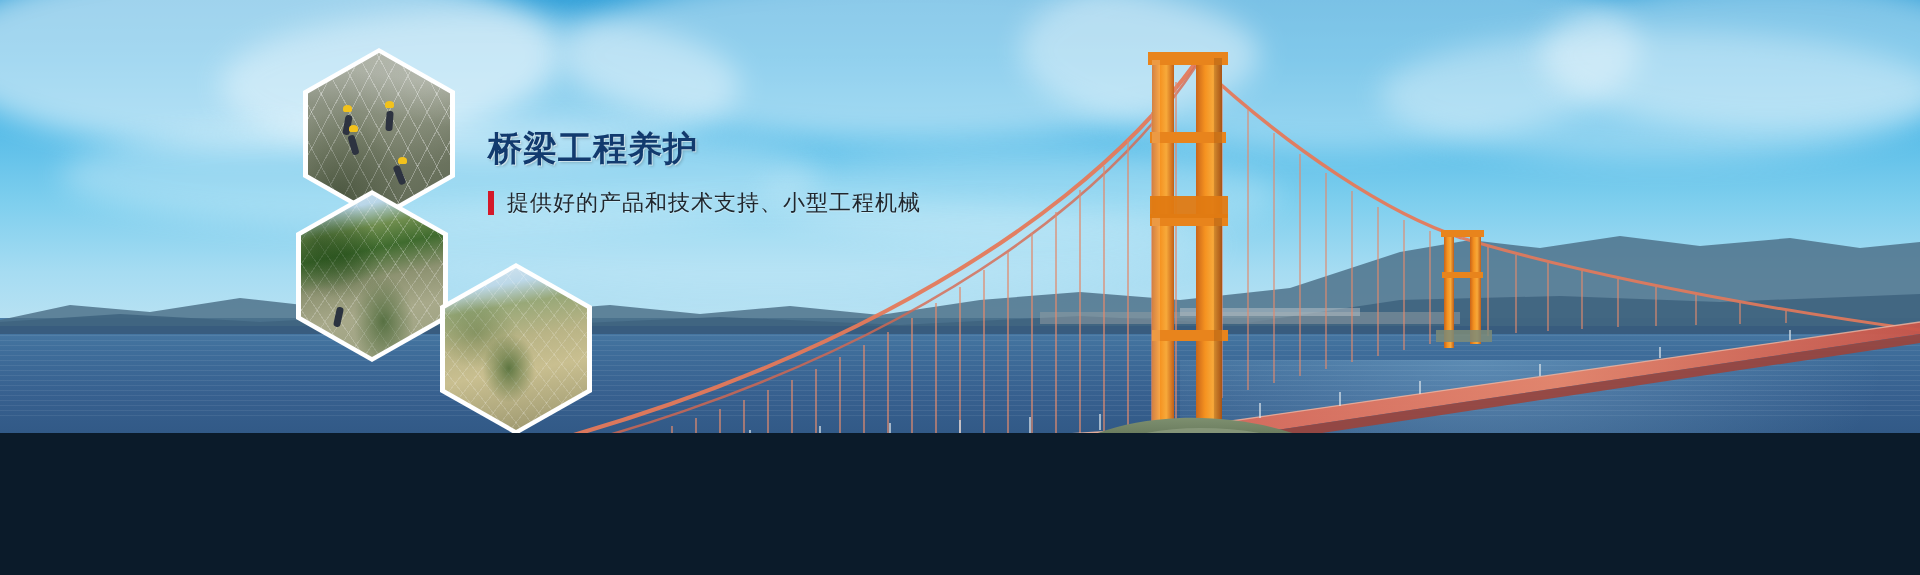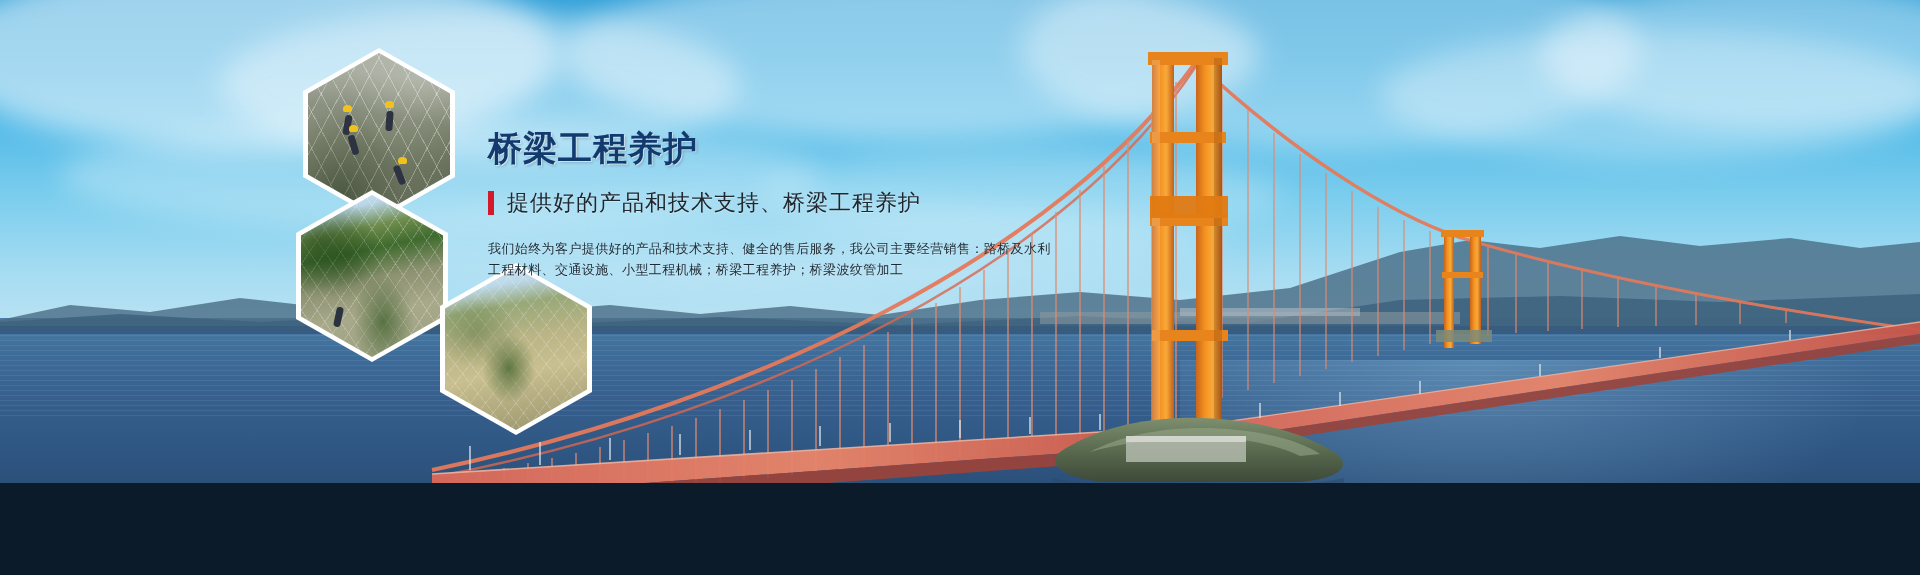--- a/index.html
+++ b/index.html
@@ -1,20 +1,20 @@
 <!DOCTYPE html>
 <html><head>
 <meta charset="utf-8">
 <style>
   * { margin:0; padding:0; box-sizing:border-box; }
   html,body { width:1920px; height:575px; overflow:hidden; background:#0b1b2a; }
   body { font-family:"Liberation Sans","DejaVu Sans",sans-serif; }
 
   .banner{
-    position:relative; width:1920px; height:483px; overflow:hidden;
+    position:relative; width:1920px; height:433px; overflow:hidden;
   }
 
   
   .sky{
     position:absolute; left:0; top:0; width:1920px; height:340px;
     background:
       linear-gradient(180deg,#2f9fd8 0%, #3aabe0 18%, #57bce8 38%, #7fcfee 60%, #a6dcf2 80%, #bfe4f3 100%);
   }
   .cloud{ position:absolute; border-radius:50%; background:rgba(255,255,255,.72); filter:blur(14px); }
   .c1{ left:-60px;  top:-40px;  width:620px; height:190px; opacity:.75; }
@@ -328,22 +328,18 @@
   </div>
 
   <div class="copy">
 
     <div class="headline">
       <span class="h-main">桥梁工程养护</span>
     </div>
 
     <div class="subline">
       <span class="redbar"></span>
-      <span class="sub-text">提供好的产品和技术支持、桥梁工程养护</span>
-    </div>
-
-    <div class="para">
-      <p>我们始终为客户提供好的产品和技术支持、健全的售后服务，我公司主要经营销售：路桥及水利</p>
-      <p>工程材料、交通设施、小型工程机械；桥梁工程养护；桥梁波纹管加工</p>
-    </div>
+      <span class="sub-text">提供好的产品和技术支持、小型工程机械</span>
+    </div>
+
 
   </div>
 </div>
 
 </body></html>

